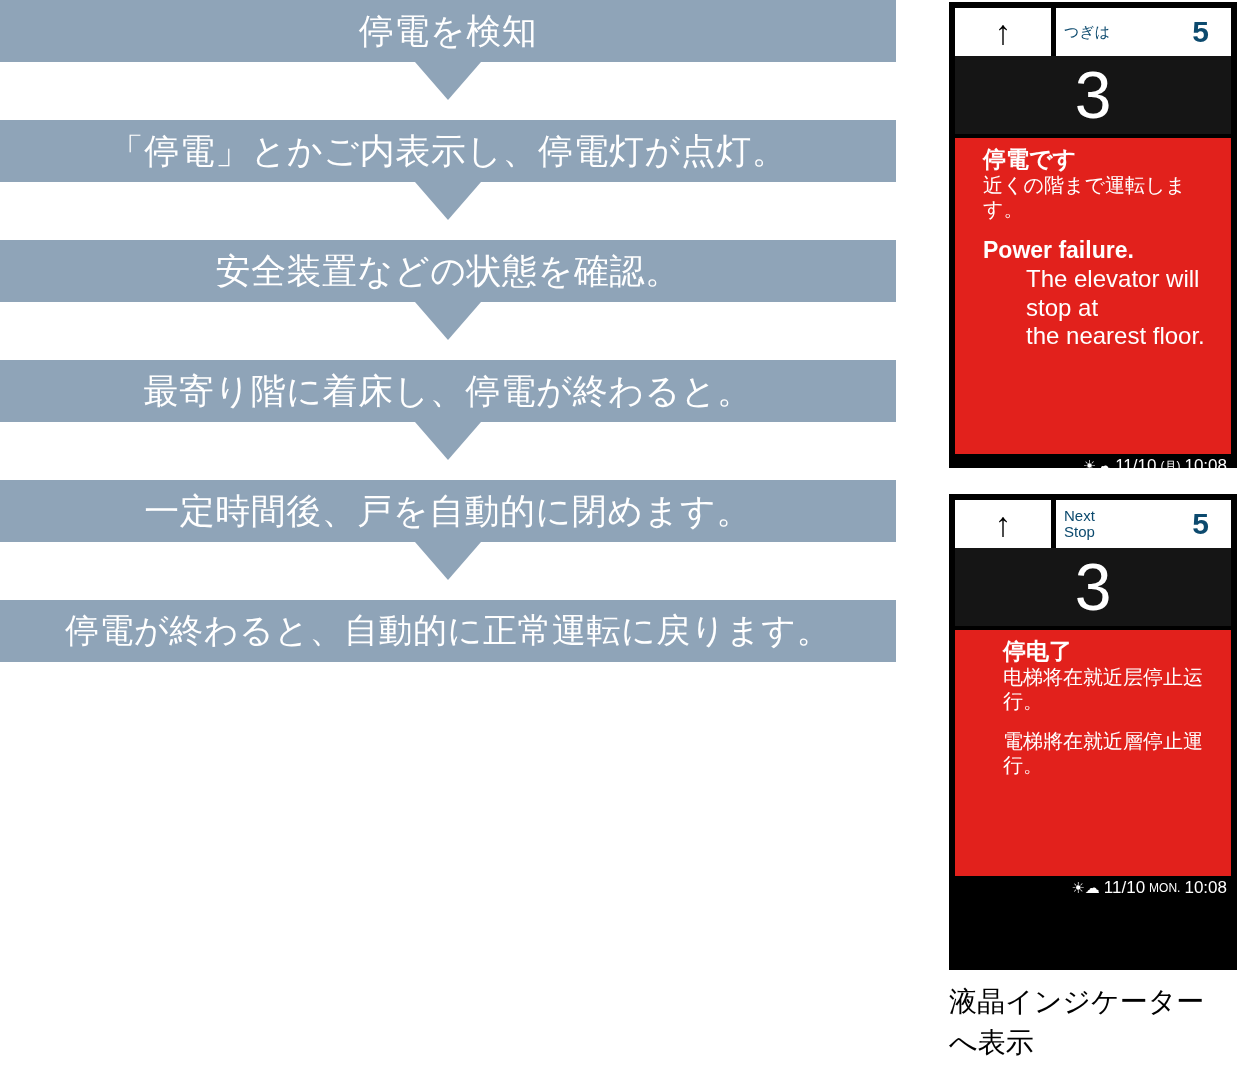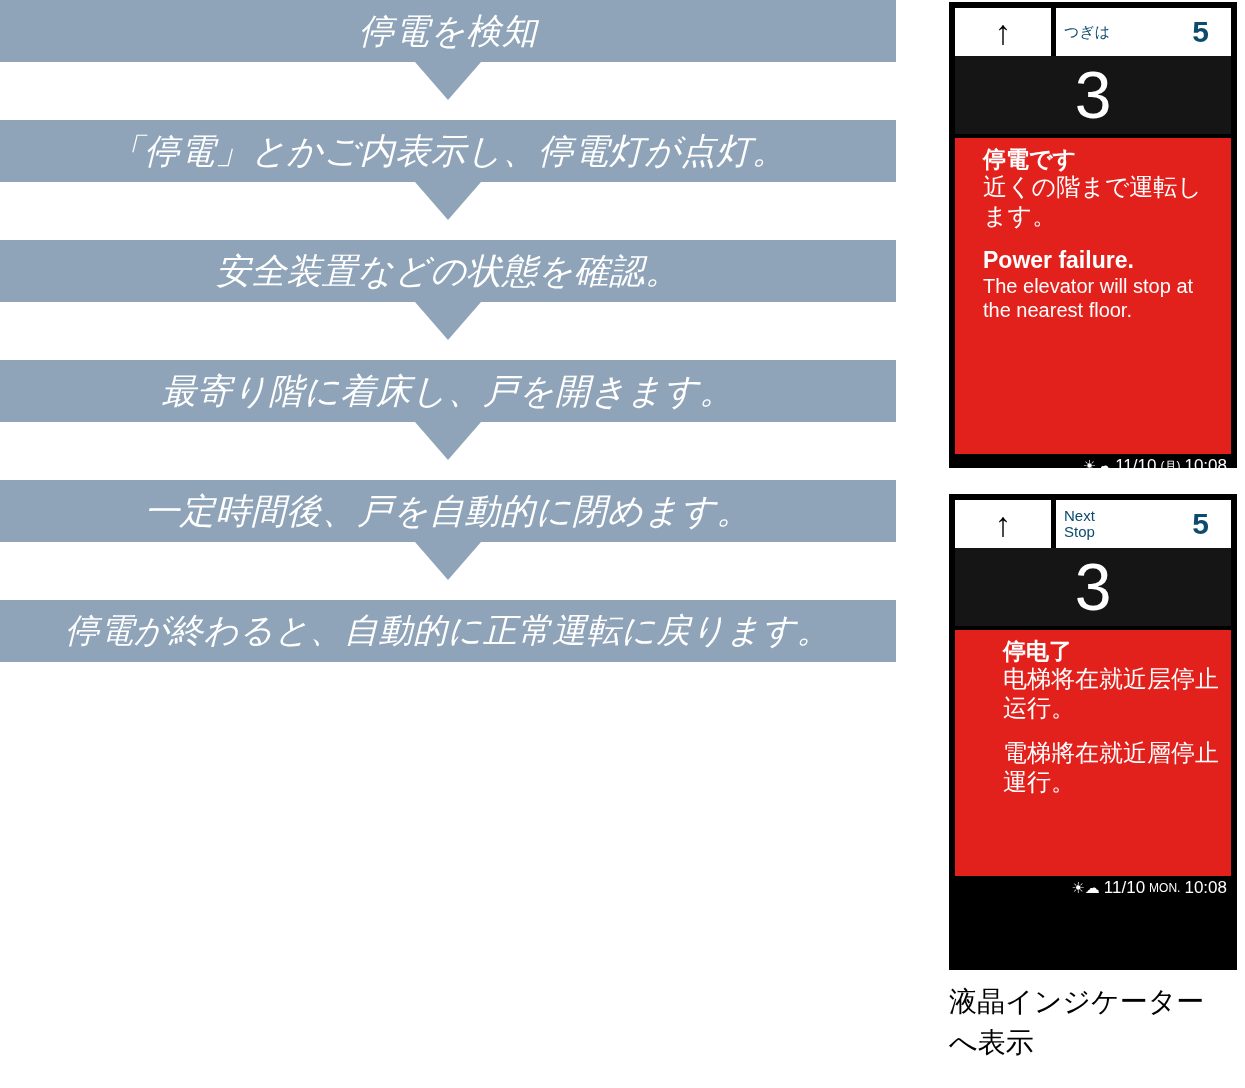--- a/index.html
+++ b/index.html
@@ -27,21 +27,20 @@
     background: #8fa4b8;
     color: #ffffff;
     height: 62px;
     display: flex;
     align-items: center;
     justify-content: center;
     text-align: center;
     font-size: 35px;
     letter-spacing: 0.5px;
     white-space: nowrap;
-    font-style: italic;
   }
   .flow-step.wide {
     font-size: 34px;
   }
   .flow-gap {
     position: relative;
     height: 58px;
   }
   .flow-arrow {
     position: absolute;
@@ -123,24 +122,24 @@
   #panel-multi .ind-alert { height: 246px; padding-left: 48px; }
 
   .msg-block { margin-bottom: 16px; }
   .msg-title {
     font-size: 23px;
     font-weight: bold;
     line-height: 1.15;
     margin-bottom: 1px;
   }
   .msg-body {
-    font-size: 24px;
+    font-size: 20px;
     line-height: 1.2;
   }
-  .msg-body.en { font-size: 20px; }
+  .msg-body.en { font-size: 24px; margin-left: 43px; }
 
   .ind-status {
     color: #ffffff;
     font-size: 17px;
     text-align: right;
     padding: 2px 4px 0 0;
     display: flex;
     align-items: center;
     justify-content: flex-end;
     gap: 4px;
@@ -181,21 +180,21 @@
   </div>
 
   <div class="flow-step">
     <span>安全装置などの状態を確認。</span>
   </div>
   <div class="flow-gap">
     <div class="flow-arrow"></div>
   </div>
 
   <div class="flow-step">
-    <span>最寄り階に着床し、戸を開きます。</span>
+    <span>最寄り階に着床し、停電が終わると。</span>
   </div>
   <div class="flow-gap">
     <div class="flow-arrow"></div>
   </div>
 
   <div class="flow-step">
     <span>一定時間後、戸を自動的に閉めます。</span>
   </div>
   <div class="flow-gap">
     <div class="flow-arrow"></div>

